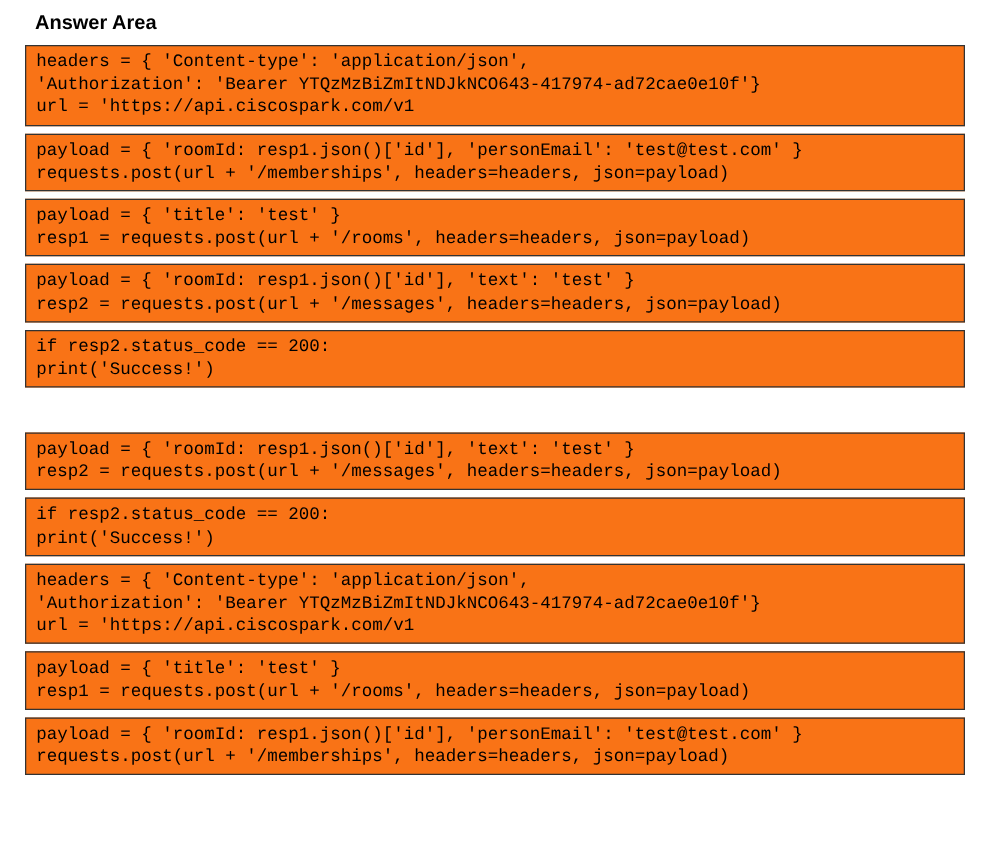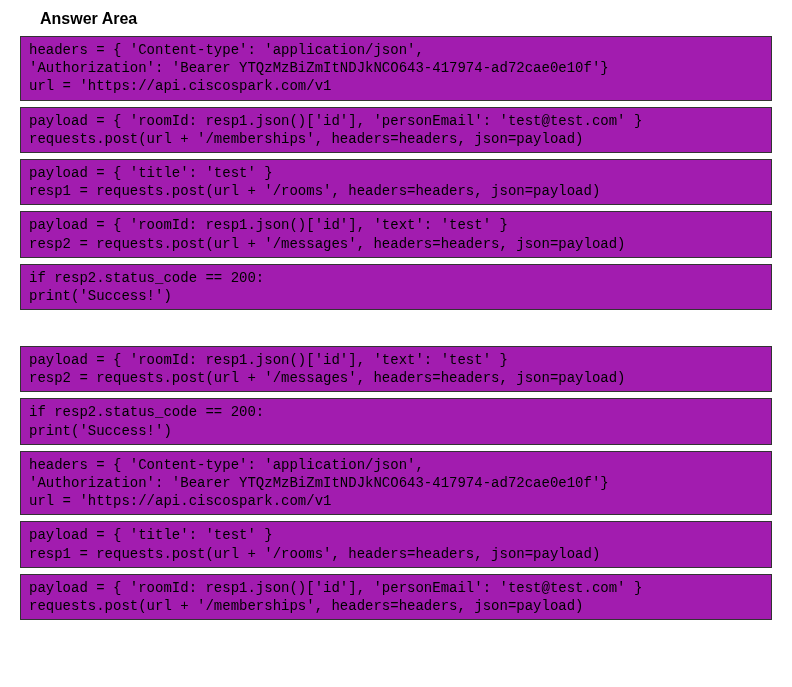--- a/index.html
+++ b/index.html
@@ -6,24 +6,24 @@
     body {
       font-family: Arial, sans-serif;
       background: #ffffff;
       padding: 10px;
       width: 792px;
     }
     .title {
       font-weight: bold;
       font-size: 16px;
       margin-bottom: 8px;
-      margin-left: 30px;
+      margin-left: 18px;
     }
     .code-block {
-      background: #a21caf;
+      background: #f97316;
       border: 1px solid #333;
       padding: 4px 8px;
       margin: 6px 10px;
       font-family: 'Courier New', monospace;
       font-size: 14px;
       line-height: 1.3;
       white-space: pre-wrap;
       word-break: break-all;
     }
     .group {

